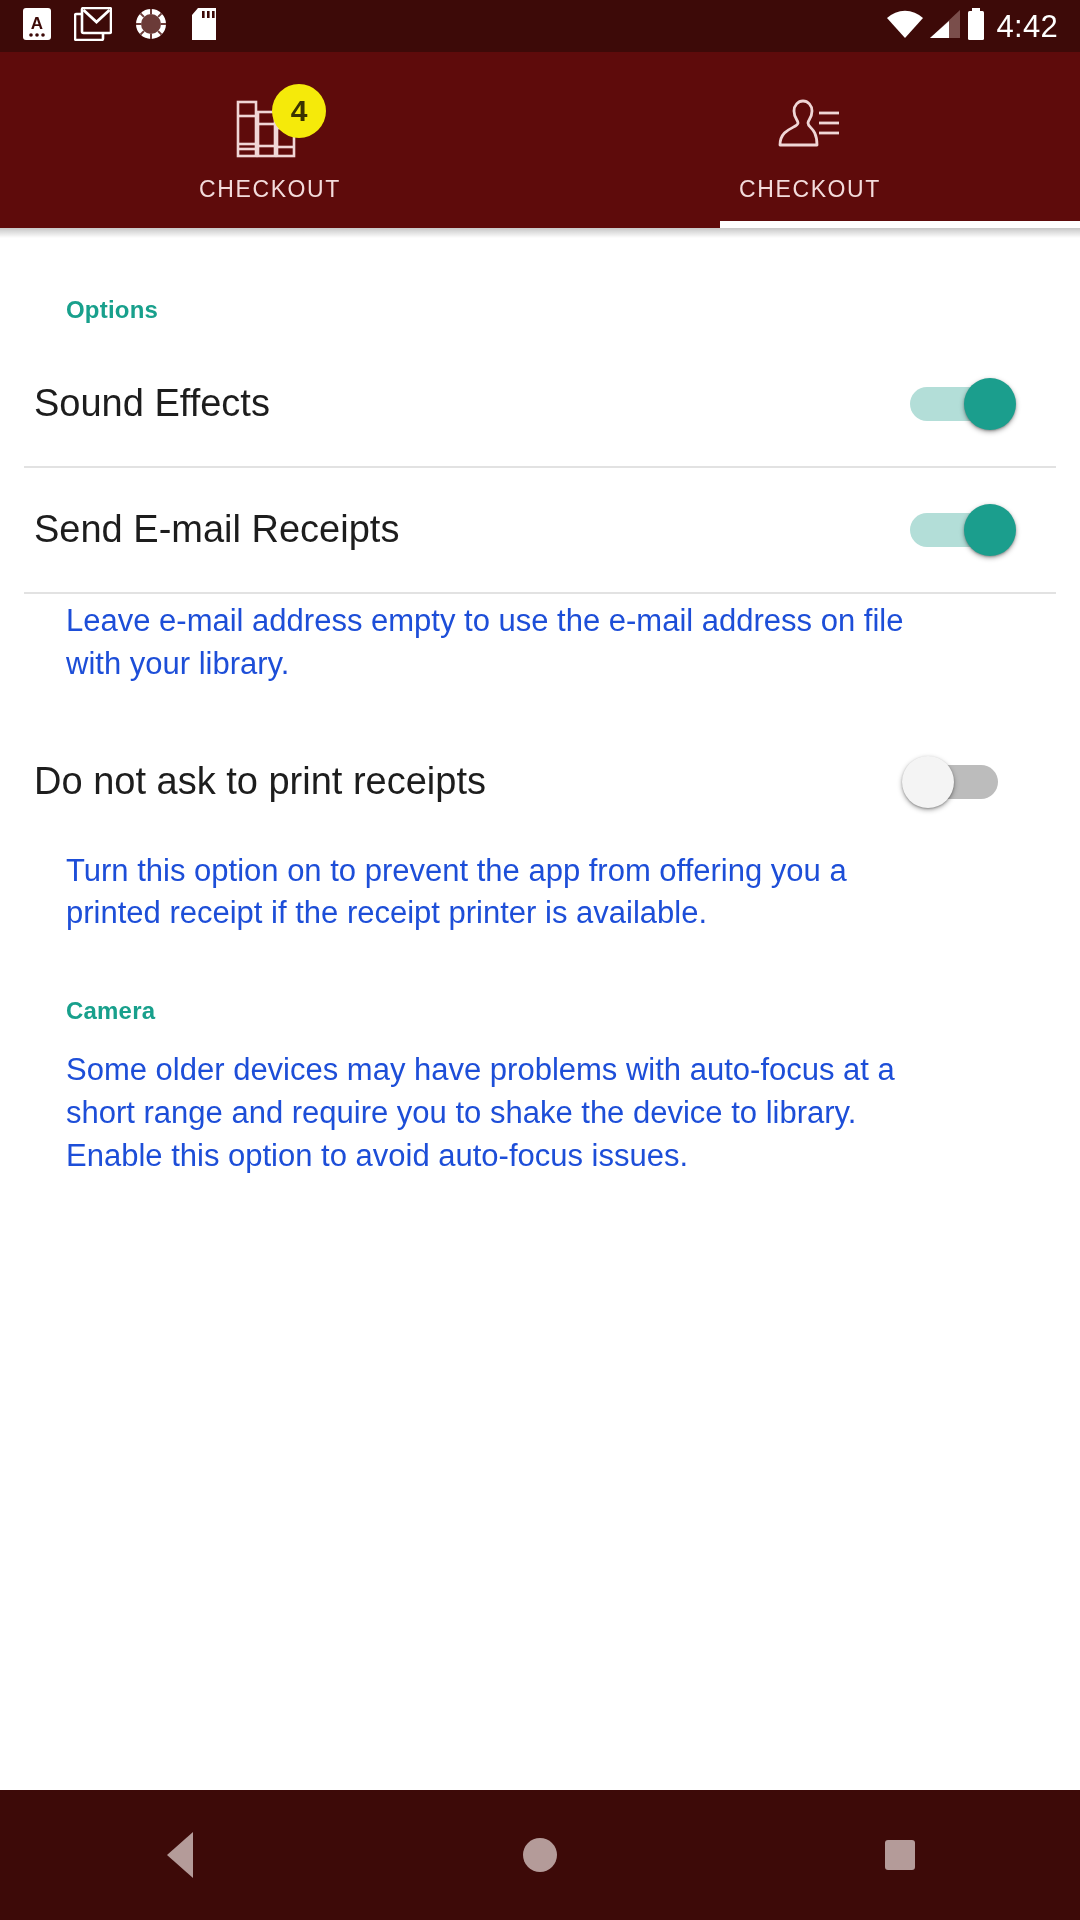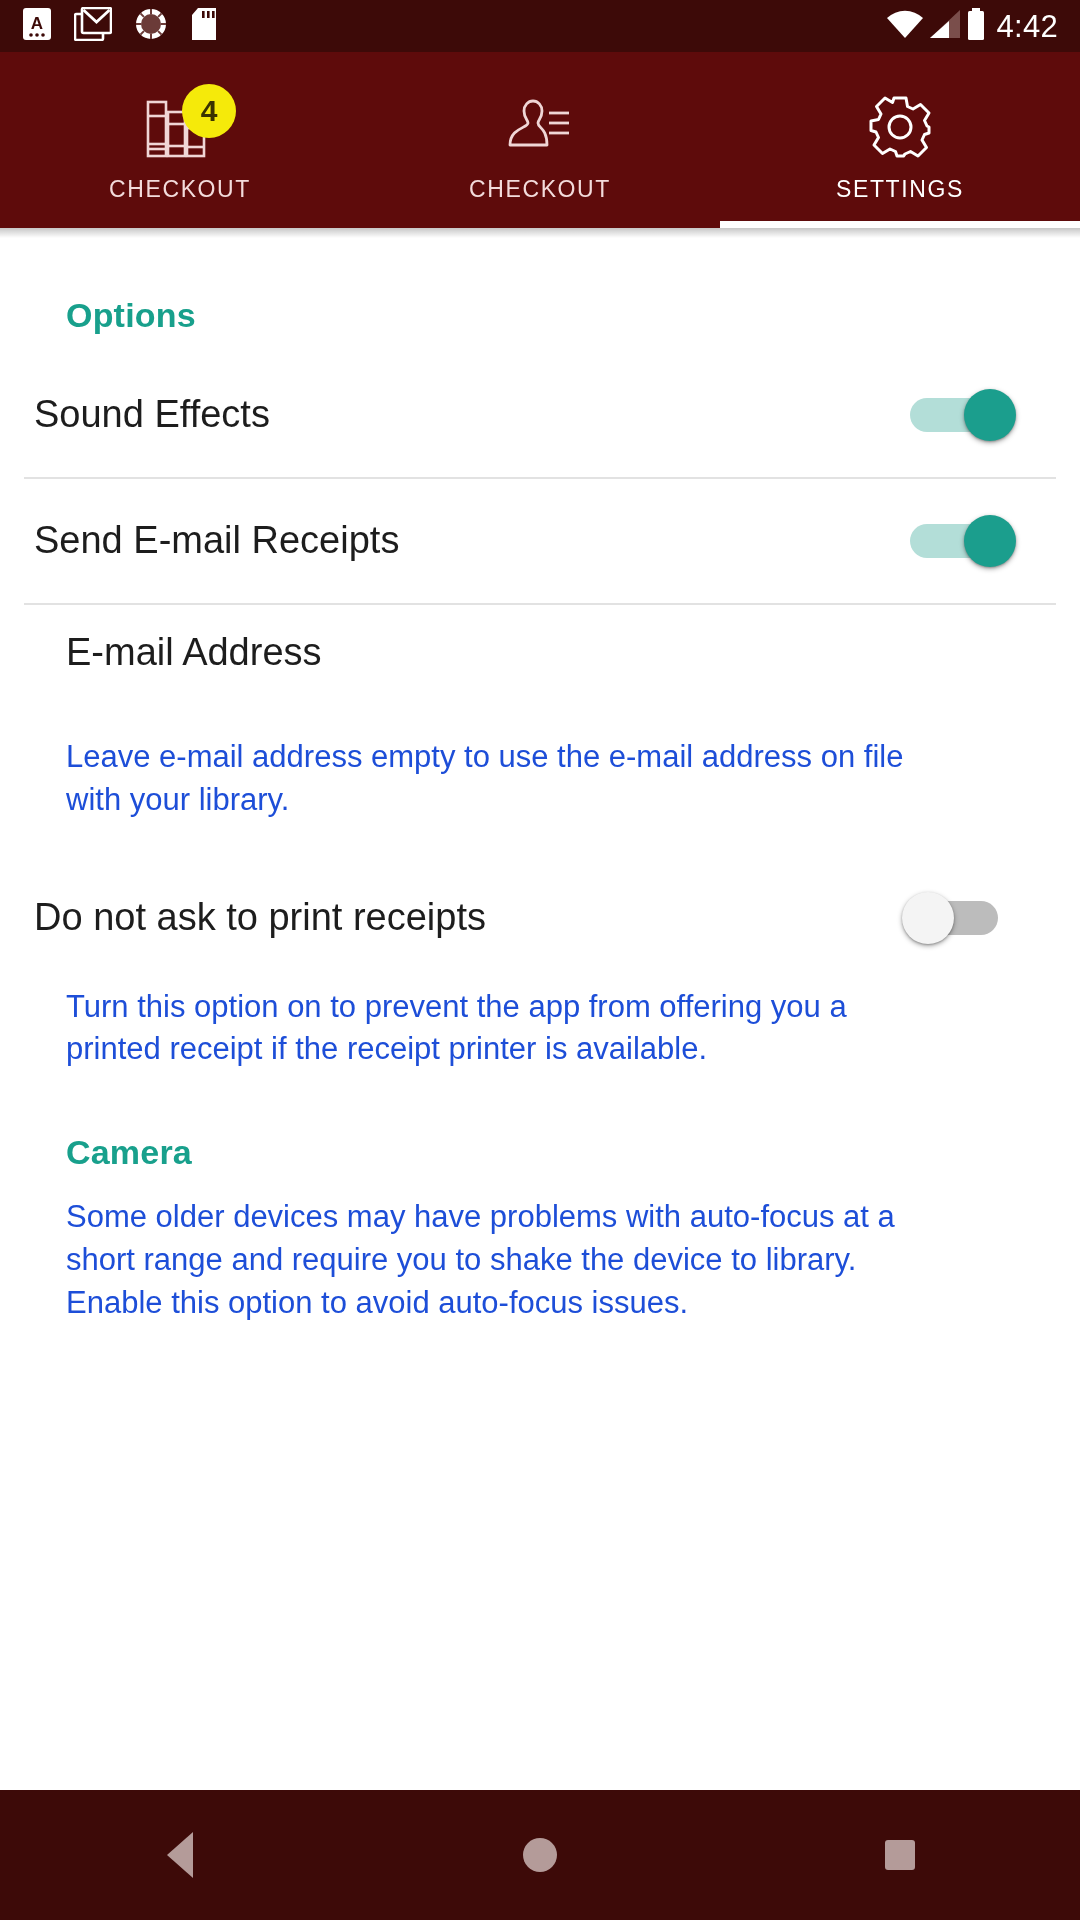--- a/index.html
+++ b/index.html
@@ -48,21 +48,21 @@
     left:66.666%; width:33.334%;
   }
   .tab-shadow {
     flex:0 0 10px; height:10px;
     background:linear-gradient(to bottom, rgba(0,0,0,0.22), rgba(0,0,0,0));
   }
 
   
   .content { flex:1 1 auto; background:#ffffff; overflow:hidden; padding-top:30px; }
   .section-header {
-    color:#18a08c; font-size:34px; font-weight:bold;
+    color:#18a08c; font-size:24px; font-weight:bold;
     padding:28px 66px 18px 66px; letter-spacing:0.2px;
   }
   .row {
     display:flex; align-items:center;
     padding:32px 66px 32px 34px; min-height:108px;
   }
   .row-label { font-size:38px; color:#1d1d1d; line-height:1.15; flex:1 1 auto; }
   .divider { height:2px; background:#e2e2e2; margin:0 24px; }
   .helper {
     font-size:31px; color:#1d4ed8; line-height:1.38;
@@ -216,33 +216,20 @@
               <line x1="44" y1="16" x2="64" y2="16"></line>
               <line x1="44" y1="26" x2="64" y2="26"></line>
               <line x1="44" y1="36" x2="64" y2="36"></line>
             </g>
           </svg>
         </span>
       </div>
       <span class="tab-label">CHECKOUT</span>
     </div>
 
-    <div class="tab active">
-      <div class="tab-icon-wrap">
-        <span>
-          <svg width="66" height="66" viewBox="0 0 66 66">
-            <g fill="none" stroke="#ffffff" stroke-width="3" stroke-linejoin="round">
-              <path d="M27 4 L39 4 L40.5 12.5 L46 15 L53.5 10.5 L62 19 L57.5 26.5 L60 32 L62 33 L62 39 L57.5 40.5 L55 46 L59.5 53.5 L51 62 L43.5 57.5 L38 60 L36.5 62 L30 62 L28.5 57.5 L23 55 L15.5 59.5 L7 51 L11.5 43.5 L9 38 L4 36.5 L4 27 L11.5 25.5 L14 20 L9.5 12.5 L18 4 L25.5 8.5 Z"></path>
-              <circle cx="33" cy="33" r="11"></circle>
-            </g>
-          </svg>
-        </span>
-      </div>
-      <span class="tab-label">SETTINGS</span>
-    </div>
 
     <div class="tab-indicator"></div>
   </div>
   <div class="tab-shadow"></div>
 
   <div class="content">
 
     <div class="section-header">Options</div>
 
     <div class="row">
@@ -256,23 +243,20 @@
 
     <div class="row">
       <span class="row-label">Send E-mail Receipts</span>
       <span class="switch on">
         <span class="track"></span>
         <span class="thumb"></span>
       </span>
     </div>
     <div class="divider"></div>
 
-    <div class="email-field">
-      <input class="email-input" type="text" placeholder="E-mail Address" style="">
-    </div>
 
     <div class="helper">Leave e-mail address empty to use the e-mail address on file with your library.</div>
 
     <div class="row">
       <span class="row-label">Do not ask to print receipts</span>
       <span class="switch off">
         <span class="track"></span>
         <span class="thumb"></span>
       </span>
     </div>

